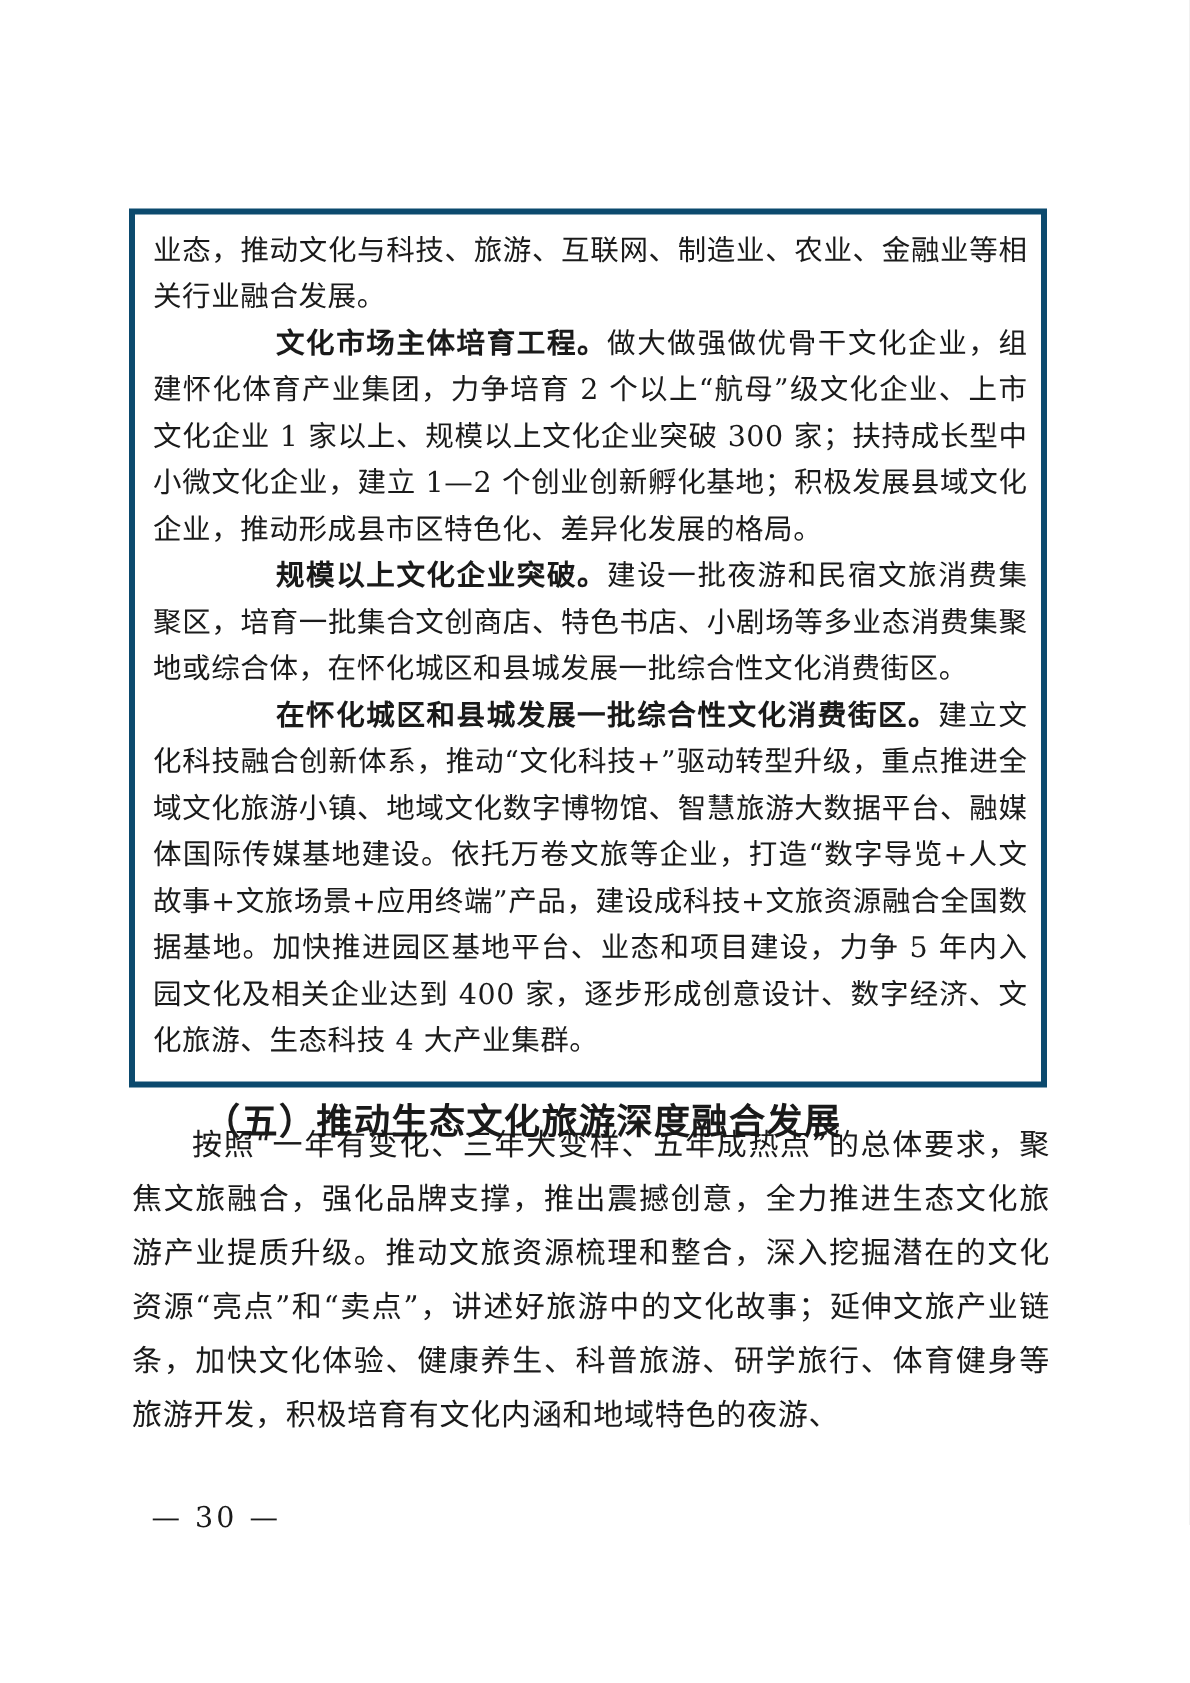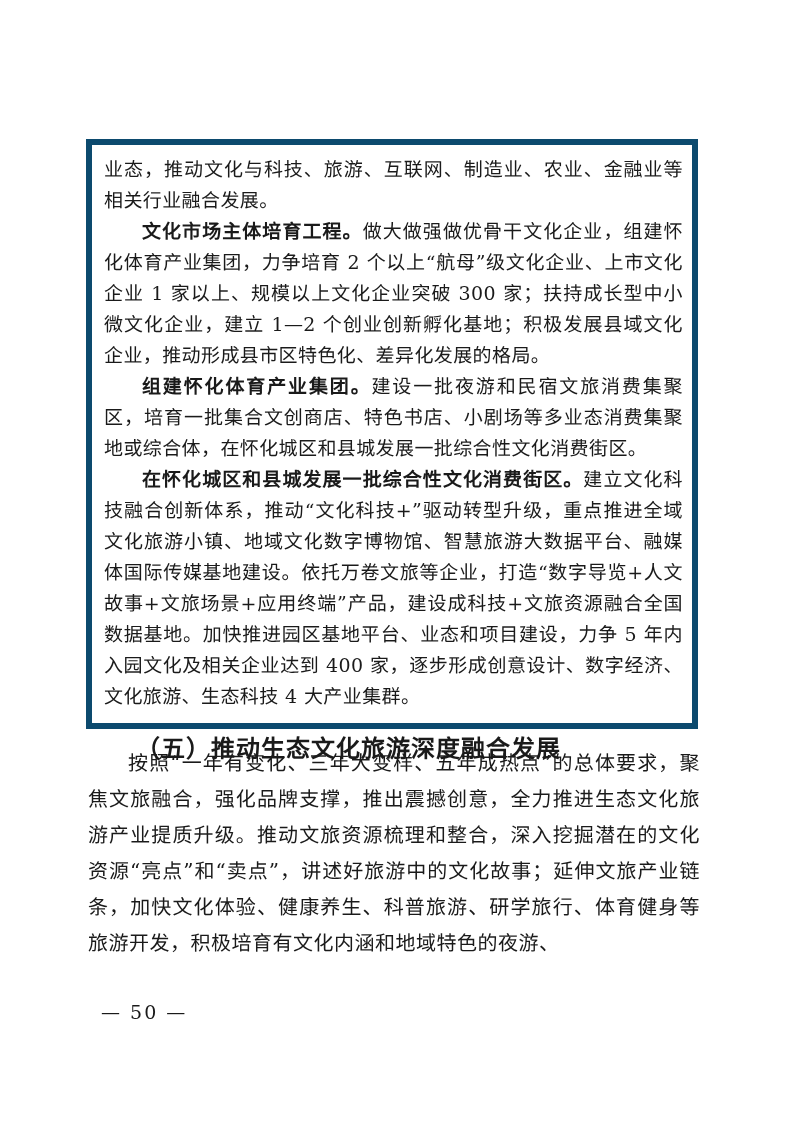--- a/index.html
+++ b/index.html
@@ -16,38 +16,39 @@
     color: #1a1a1a;
     font-family: "DejaVu Serif", "Liberation Serif", serif;
     overflow: hidden;
   }
   .content-box {
     position: absolute;
     left: 86px;
     top: 139px;
     width: 612px;
     box-sizing: border-box;
-    border: 6px solid #0c4a6e;
+    border: 4px solid #0c4a6e;
     padding: 9px 9px 11px 12px;
     background: #ffffff;
   }
   .box-para {
     margin: 0;
     font-size: 19px;
     line-height: 31px;
     text-align: justify;
     text-justify: inter-ideograph;
     letter-spacing: 0.4px;
   }
   .box-para.indented {
     text-indent: 2em;
   }
   .box-lead {
     font-weight: bold;
     font-family: Liberation Sans, sans-serif;
+    margin-left: 44px;
   }
   .section-heading {
     position: absolute;
     left: 88px;
     top: 732px;
     width: 612px;
     margin: 0;
     font-size: 24px;
     line-height: 34px;
     font-weight: bold;
@@ -83,26 +84,26 @@
 <div class="page">
 
   <div class="content-box">
     <p class="box-para">
       <span class="box-text">业态，推动文化与科技、旅游、互联网、制造业、农业、金融业等相关行业融合发展。</span>
     </p>
     <p class="box-para indented">
       <span class="box-lead">文化市场主体培育工程。</span><span class="box-text">做大做强做优骨干文化企业，组建怀化体育产业集团，力争培育 2 个以上“航母”级文化企业、上市文化企业 1 家以上、规模以上文化企业突破 300 家；扶持成长型中小微文化企业，建立 1—2 个创业创新孵化基地；积极发展县域文化企业，推动形成县市区特色化、差异化发展的格局。</span>
     </p>
     <p class="box-para indented">
-      <span class="box-lead">组建怀化体育产业集团。</span><span class="box-text">建设一批夜游和民宿文旅消费集聚区，培育一批集合文创商店、特色书店、小剧场等多业态消费集聚地或综合体，在怀化城区和县城发展一批综合性文化消费街区。</span>
+      <span class="box-lead">规模以上文化企业突破。</span><span class="box-text">建设一批夜游和民宿文旅消费集聚区，培育一批集合文创商店、特色书店、小剧场等多业态消费集聚地或综合体，在怀化城区和县城发展一批综合性文化消费街区。</span>
     </p>
     <p class="box-para indented">
       <span class="box-lead">在怀化城区和县城发展一批综合性文化消费街区。</span><span class="box-text">建立文化科技融合创新体系，推动“文化科技+”驱动转型升级，重点推进全域文化旅游小镇、地域文化数字博物馆、智慧旅游大数据平台、融媒体国际传媒基地建设。依托万卷文旅等企业，打造“数字导览+人文故事+文旅场景+应用终端”产品，建设成科技+文旅资源融合全国数据基地。加快推进园区基地平台、业态和项目建设，力争 5 年内入园文化及相关企业达到 400 家，逐步形成创意设计、数字经济、文化旅游、生态科技 4 大产业集群。</span>
     </p>
   </div>
 
   <h2 class="section-heading">（五）推动生态文化旅游深度融合发展</h2>
 
   <p class="section-body">按照“一年有变化、三年大变样、五年成热点”的总体要求，聚焦文旅融合，强化品牌支撑，推出震撼创意，全力推进生态文化旅游产业提质升级。推动文旅资源梳理和整合，深入挖掘潜在的文化资源“亮点”和“卖点”，讲述好旅游中的文化故事；延伸文旅产业链条，加快文化体验、健康养生、科普旅游、研学旅行、体育健身等旅游开发，积极培育有文化内涵和地域特色的夜游、</p>
 
-  <div class="page-number">— 50 —</div>
+  <div class="page-number">— 30 —</div>
 
 </div>
 
 </body></html>

